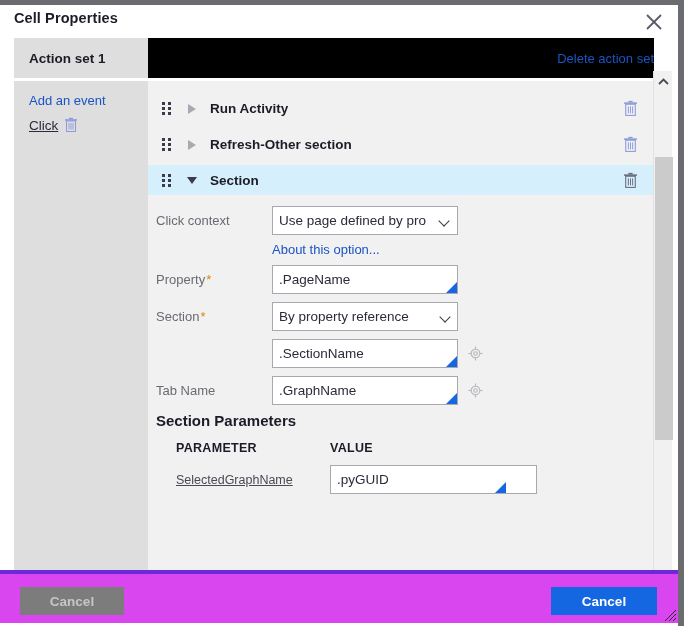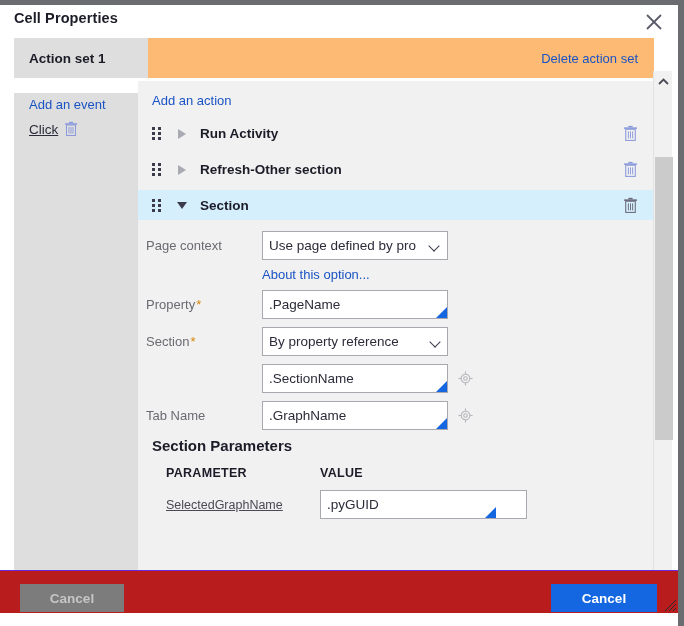--- a/index.html
+++ b/index.html
@@ -76,60 +76,58 @@
     left: 14px; top: 0;
     width: 640px;
     height: 532px;
     overflow: hidden;
   }
 
   
   .actionset-row {
     display: flex;
     height: 40px;
-    background: #fdba74;
+    background: #000000;
     border-bottom: 3px solid #ffffff;
   }
   .actionset-label {
     width: 134px;
     background: #dedede;
     display: flex;
     align-items: center;
     padding-left: 15px;
     box-sizing: border-box;
     font-weight: bold;
     font-size: 13.5px;
     color: #1c1c28;
   }
   .actionset-right {
     flex: 1;
     display: flex;
     align-items: center;
     justify-content: flex-end;
-    padding-right: 16px;
     box-sizing: border-box;
     text-align: center;
   }
   .link {
     color: #1a54c4;
     font-size: 13px;
     cursor: pointer;
   }
 
   
   .cols {
     display: flex;
     height: 492px;
   }
   .col-left {
-    width: 124px;
+    width: 134px;
     background: #dedede;
-    padding: 4px 0 0 15px;
-    box-sizing: border-box;
-    margin-top: 12px;
+    padding: 12px 0 0 15px;
+    box-sizing: border-box;
   }
   .col-right {
     flex: 1;
     background: #f1f1f1;
     padding: 12px 0 0 0;
     box-sizing: border-box;
     position: relative;
   }
 
   .add-event-link { display:block; margin-bottom: 9px; }
@@ -274,21 +272,21 @@
     margin-left: 10px;
     cursor: pointer;
     line-height: 0;
     flex: none;
   }
 
   .section-params-title {
     font-weight: bold;
     font-size: 15px;
     color: #1c1c28;
-    margin: 6px 0 12px 14px;
+    margin: 6px 0 12px 8px;
   }
 
   .param-head {
     display: flex;
     margin: 0 0 10px 0;
   }
   .param-head .ph1 {
     width: 182px;
     padding-left: 28px;
     box-sizing: border-box;
@@ -353,23 +351,23 @@
     background: #cbcbcb;
     cursor: pointer;
   }
 
   
   .footer {
     position: absolute;
     left: 0;
     top: 565px;
     width: 678px;
-    height: 43px;
-    background: #b91c1c;
-    border-top: 1px solid #6d28d9;
+    height: 53px;
+    background: #d946ef;
+    border-top: 4px solid #6d28d9;
     box-sizing: border-box;
   }
   .btn {
     position: absolute;
     top: 13px;
     height: 28px;
     border: none;
     font-family: "Liberation Sans", sans-serif;
     font-size: 13.5px;
     font-weight: bold;
@@ -437,21 +435,20 @@
                 <rect x="5" y="0.8" width="4" height="1.4" fill="#8b9adb"></rect>
                 <line x1="5" y1="6" x2="5" y2="12.6" stroke="#8b9adb" stroke-width="0.9"></line>
                 <line x1="7" y1="6" x2="7" y2="12.6" stroke="#8b9adb" stroke-width="0.9"></line>
                 <line x1="9" y1="6" x2="9" y2="12.6" stroke="#8b9adb" stroke-width="0.9"></line>
               </svg>
             </span>
           </div>
         </div>
 
         <div class="col-right">
-          <span class="link add-action-link">Add an action</span>
 
           <div class="action-row">
             <span class="grip">
                 <i></i>
                 <i></i>
                 <i></i>
                 <i></i>
                 <i></i>
                 <i></i>
               </span>
@@ -523,21 +520,21 @@
                 <line x1="5" y1="6" x2="5" y2="12.6" stroke="#6a6a7a" stroke-width="0.9"></line>
                 <line x1="7" y1="6" x2="7" y2="12.6" stroke="#6a6a7a" stroke-width="0.9"></line>
                 <line x1="9" y1="6" x2="9" y2="12.6" stroke="#6a6a7a" stroke-width="0.9"></line>
               </svg>
             </span>
           </div>
 
           <div class="form">
 
             <div class="frow">
-              <div class="flabel">Page context</div>
+              <div class="flabel">Click context</div>
               <div class="selwrap">
                 <select class="ctl">
                   <option>Use page defined by pro</option>
                 </select>
               </div>
             </div>
 
             <div class="about-row">
               <div class="about-spacer"></div>
               <span class="link">About this option...</span>

